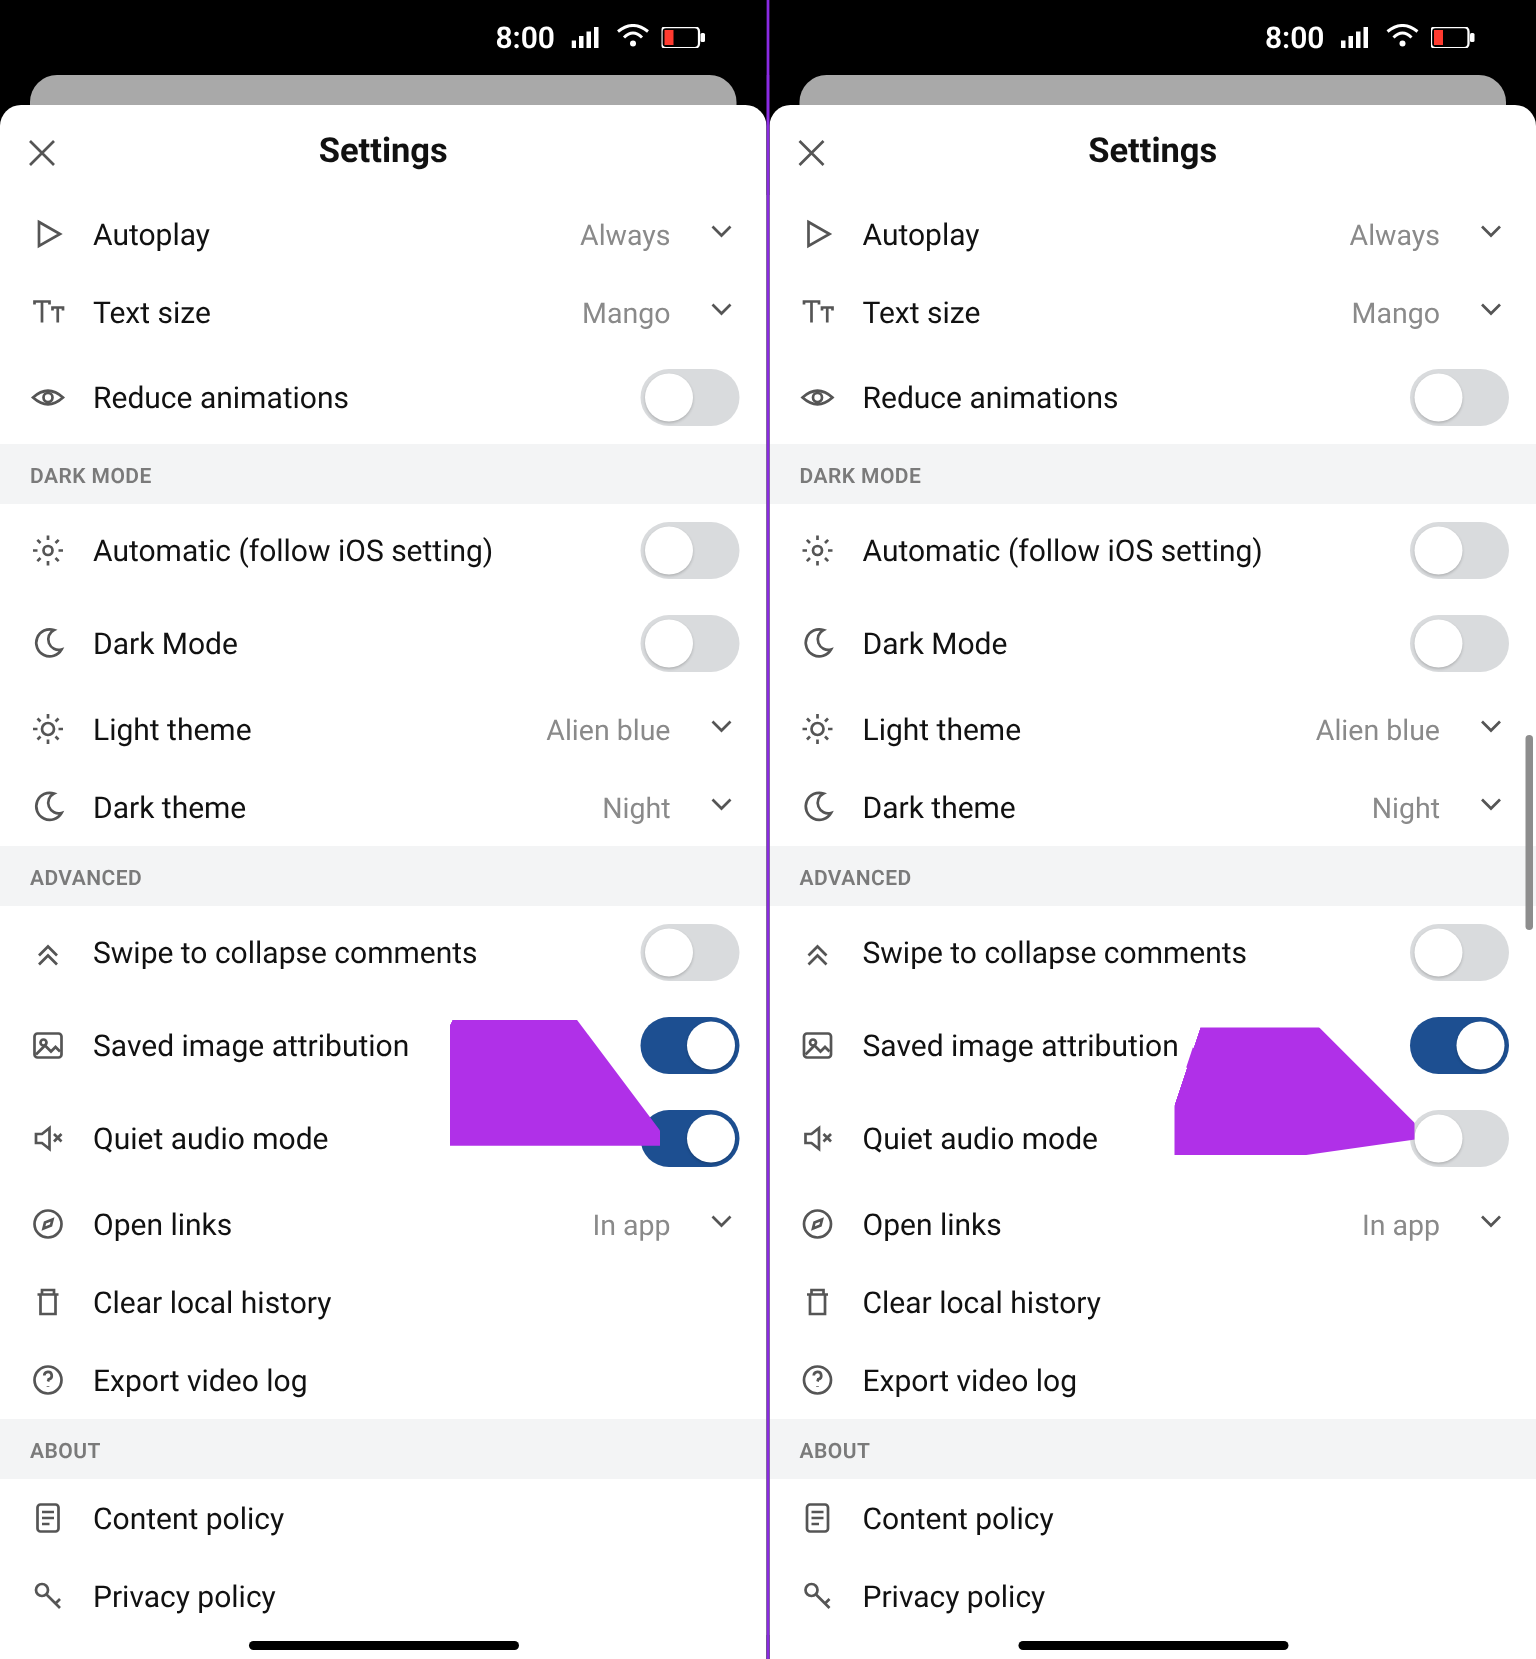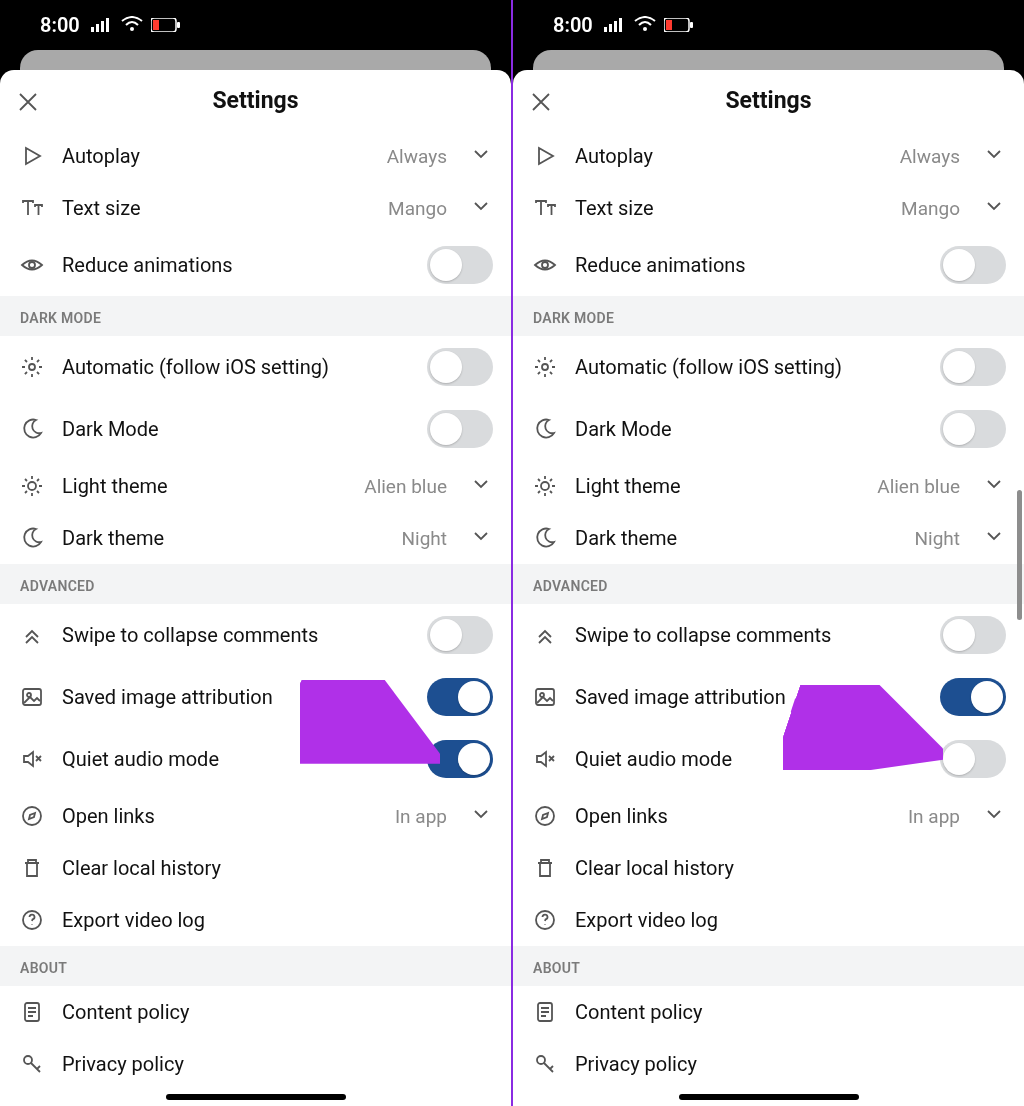--- a/index.html
+++ b/index.html
@@ -25,21 +25,21 @@
     position: relative;
     overflow: hidden;
     border-radius: 0;
   }
   .status-bar {
     height: 50px;
     background: #000;
     color: #fff;
     display: flex;
     align-items: center;
-    justify-content: flex-start;
+    justify-content: flex-end;
     padding: 0 40px 0 40px;
     font-size: 20px;
     font-weight: 600;
     gap: 11px;
   }
   .status-icons { display: flex; align-items: center; gap: 8px; }
   .prev-card {
     background: #a9a9a9;
     height: 20px;
     margin: 0 20px;

